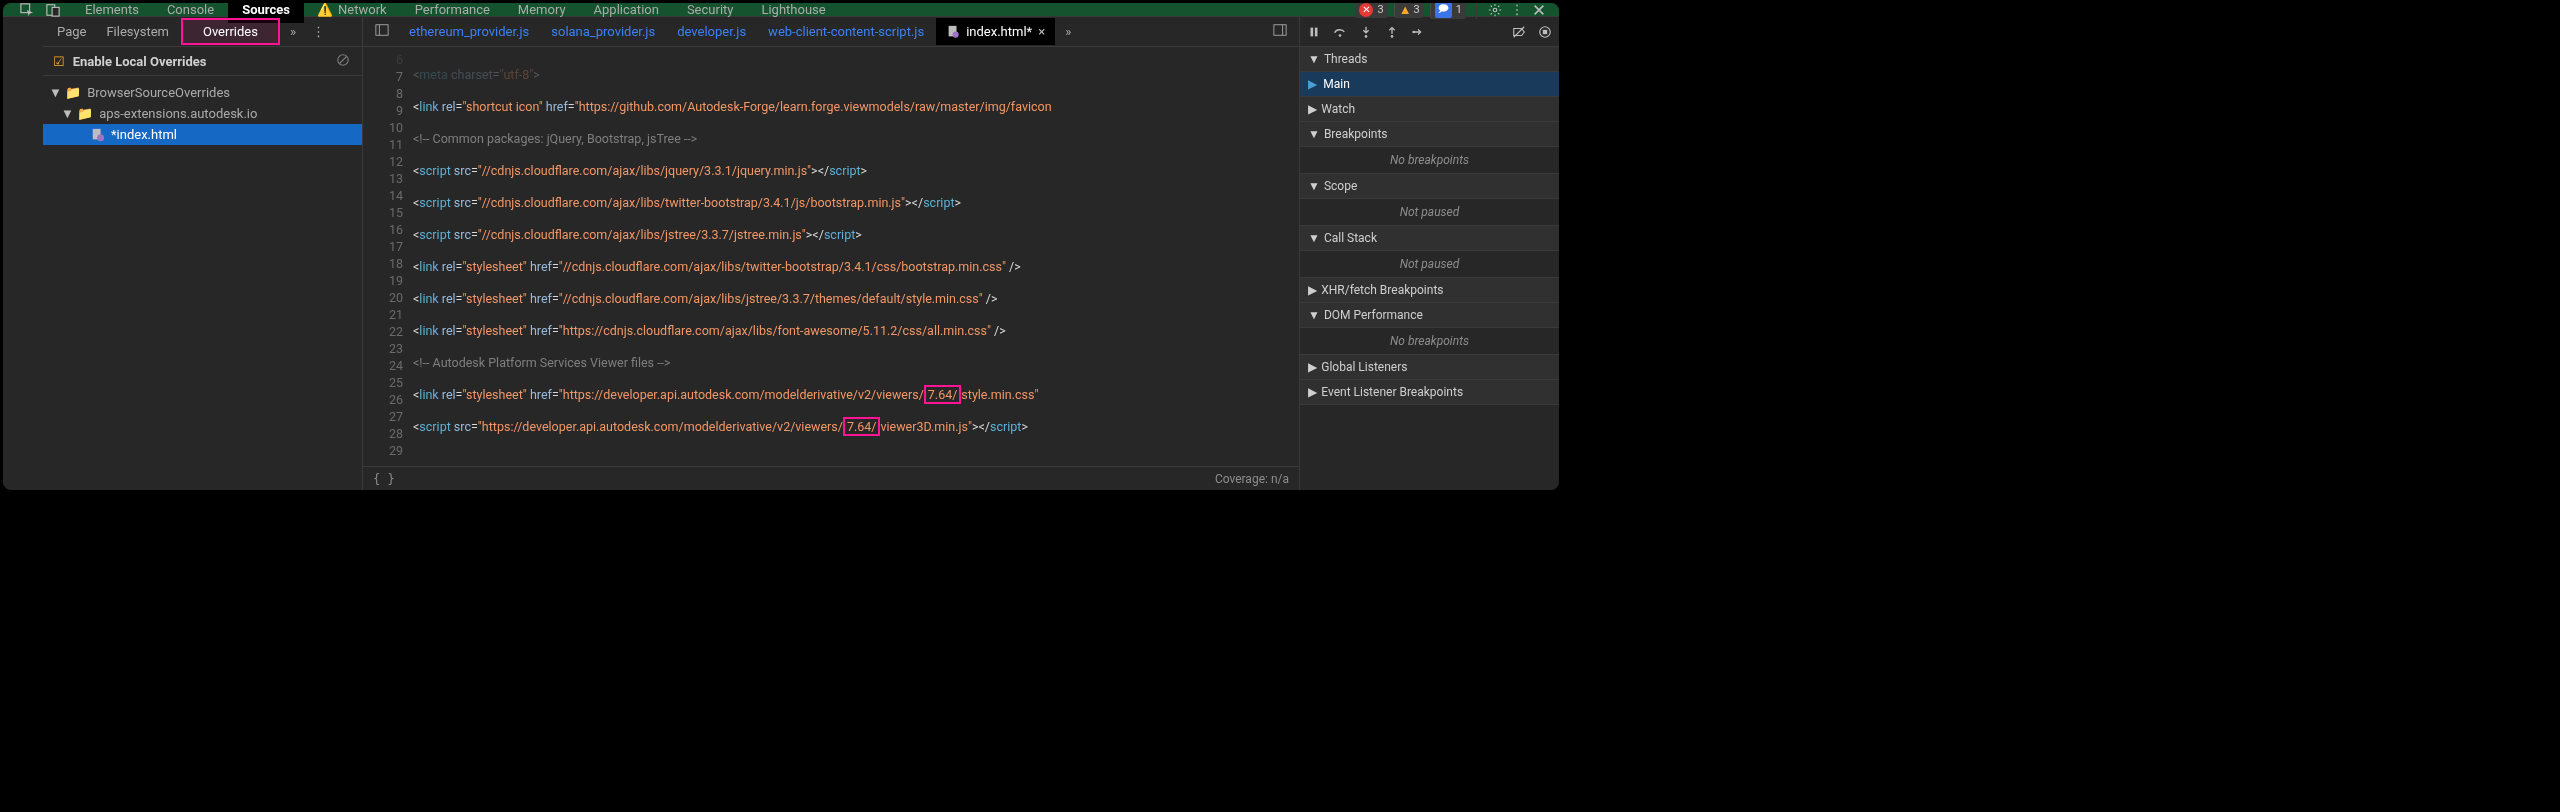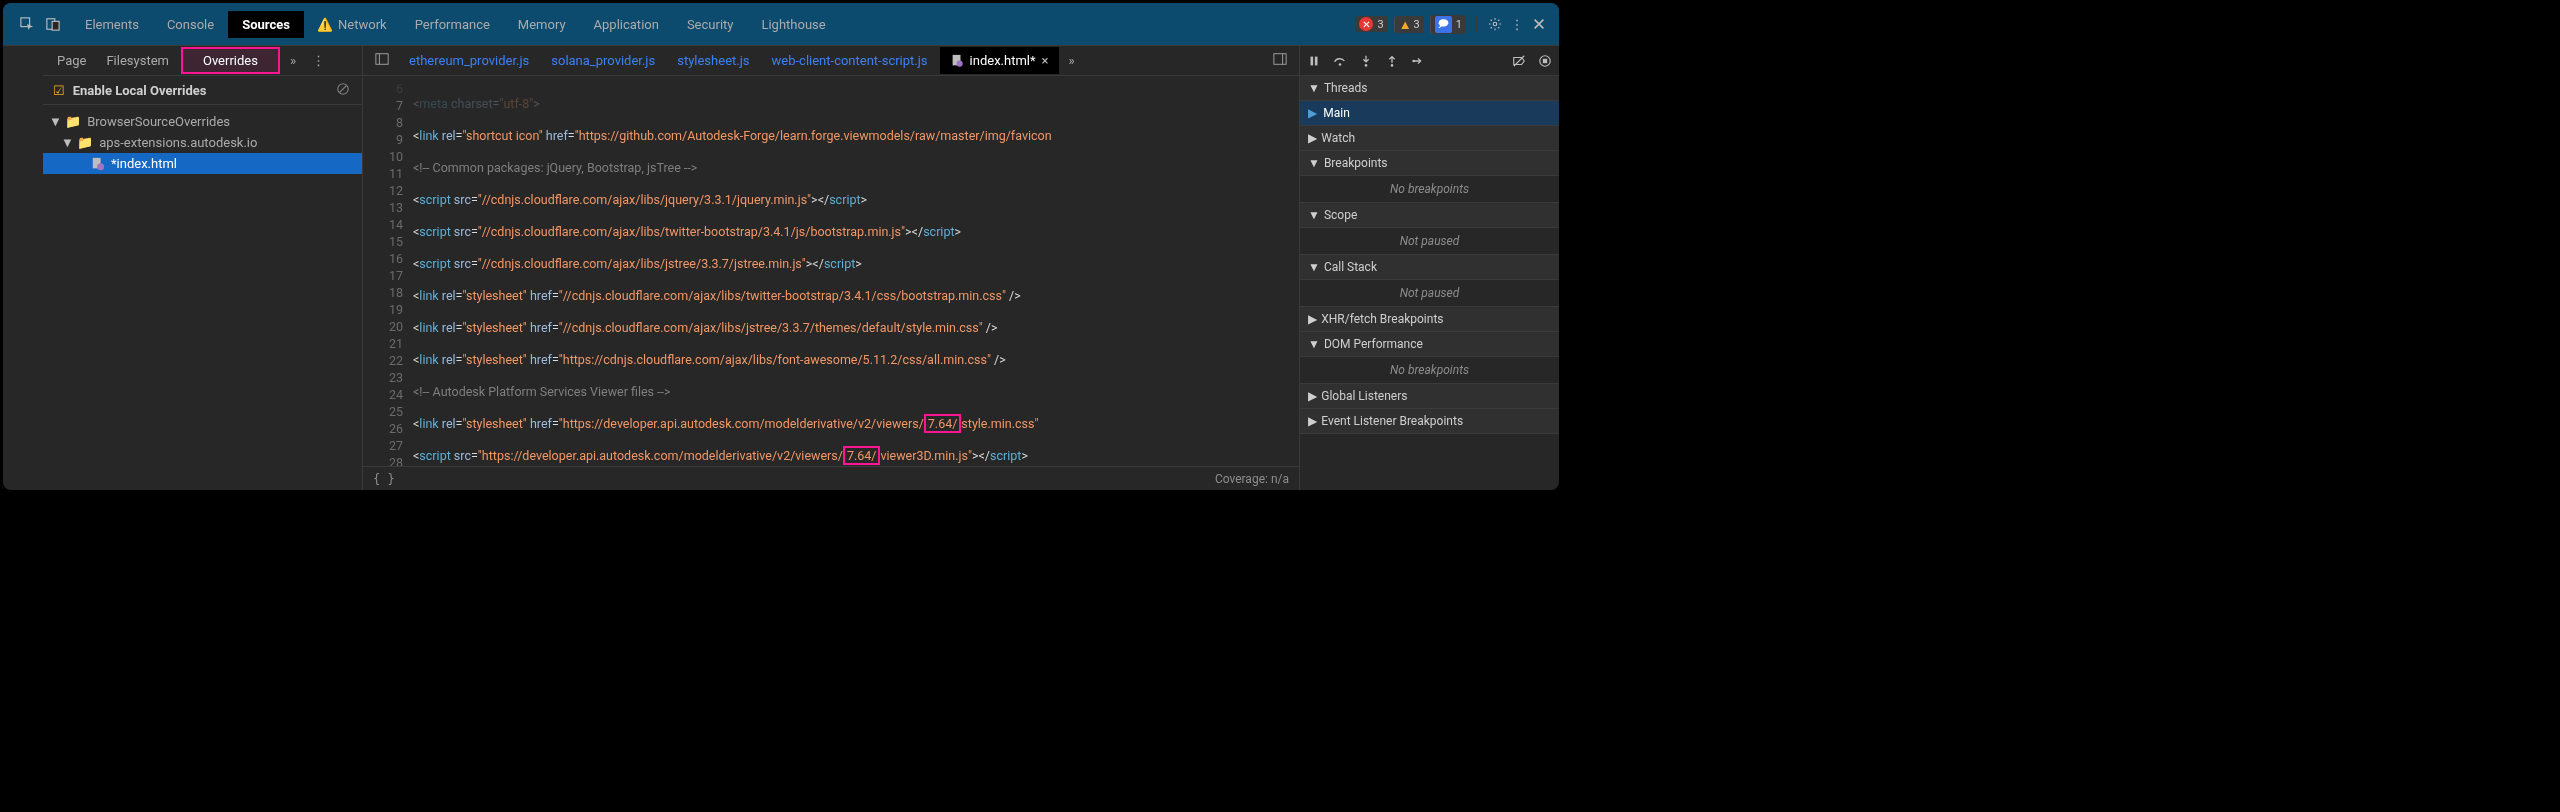--- a/index.html
+++ b/index.html
@@ -1,18 +1,18 @@
 <!DOCTYPE html>
 <html><head>
 <meta charset="utf-8">
 <style>
 * { margin: 0; padding: 0; box-sizing: border-box; font-family: -apple-system, "Segoe UI", Roboto, sans-serif; }
 body { background: #000; color: #ababab; font-size: 13px; overflow: hidden; }
 .devtools { background: #272727; width: 1556px; height: 487px; display: flex; flex-direction: column; border-radius: 8px; overflow: hidden; margin: 3px; }
-.tabbar { display: flex; align-items: center; height: 43px; background: #0c4a6e; border-bottom: 1px solid #3a3a3a; padding: 0 6px; }
+.tabbar { display: flex; align-items: center; height: 14px; background: #14532d; border-bottom: 1px solid #3a3a3a; padding: 0 6px; }
 .tabbar .left-icons { display: flex; gap: 10px; padding: 0 10px; }
 .icon-btn { width: 16px; height: 16px; display: inline-flex; align-items: center; justify-content: center; cursor: pointer; color: #bdbdbd; }
 .tab { padding: 6px 14px; color: #ababab; cursor: pointer; font-size: 13px; }
 .tab.active { background: #000; color: #fff; font-weight: bold; }
 .tab .warn-ico { margin-right: 4px; }
 .tabbar .spacer { flex: 1; }
 .tabbar .right { display: flex; align-items: center; gap: 6px; padding-right: 6px; }
 .badge-group { display: flex; align-items: center; gap: 2px; background: #3a3a3a; border-radius: 3px; padding: 1px 4px; border-left: 1px solid #4a4a4a; }
 .badge-group:first-child { border-left: none; }
 .badge-err { color: #fff; background: #e53935; border-radius: 50%; width: 14px; height: 14px; font-size: 10px; display: inline-flex; align-items: center; justify-content: center; margin-right: 2px; }
@@ -172,21 +172,21 @@
     </div>
 
     <div class="center">
       <div class="file-tabs">
         <span class="ft-icon"><svg viewBox="0 0 16 16">
               <rect x="1" y="2" width="14" height="12" fill="none" stroke="currentColor"></rect>
               <line x1="5" y1="2" x2="5" y2="14" stroke="currentColor"></line>
             </svg></span>
         <div class="ftab">ethereum_provider.js</div>
         <div class="ftab">solana_provider.js</div>
-        <div class="ftab">stylesheet.js</div>
+        <div class="ftab">developer.js</div>
         <div class="ftab">web-client-content-script.js</div>
         <div class="ftab active">
           <span class="file-ico">
               <svg viewBox="0 0 16 16">
                 <rect x="3" y="1" width="9" height="12" fill="#bdbdbd"></rect>
                 <circle cx="11" cy="11" r="3.5" fill="#a074c4"></circle>
               </svg>
             </span>
           <span>index.html*</span>
           <span class="close-x">×</span>

